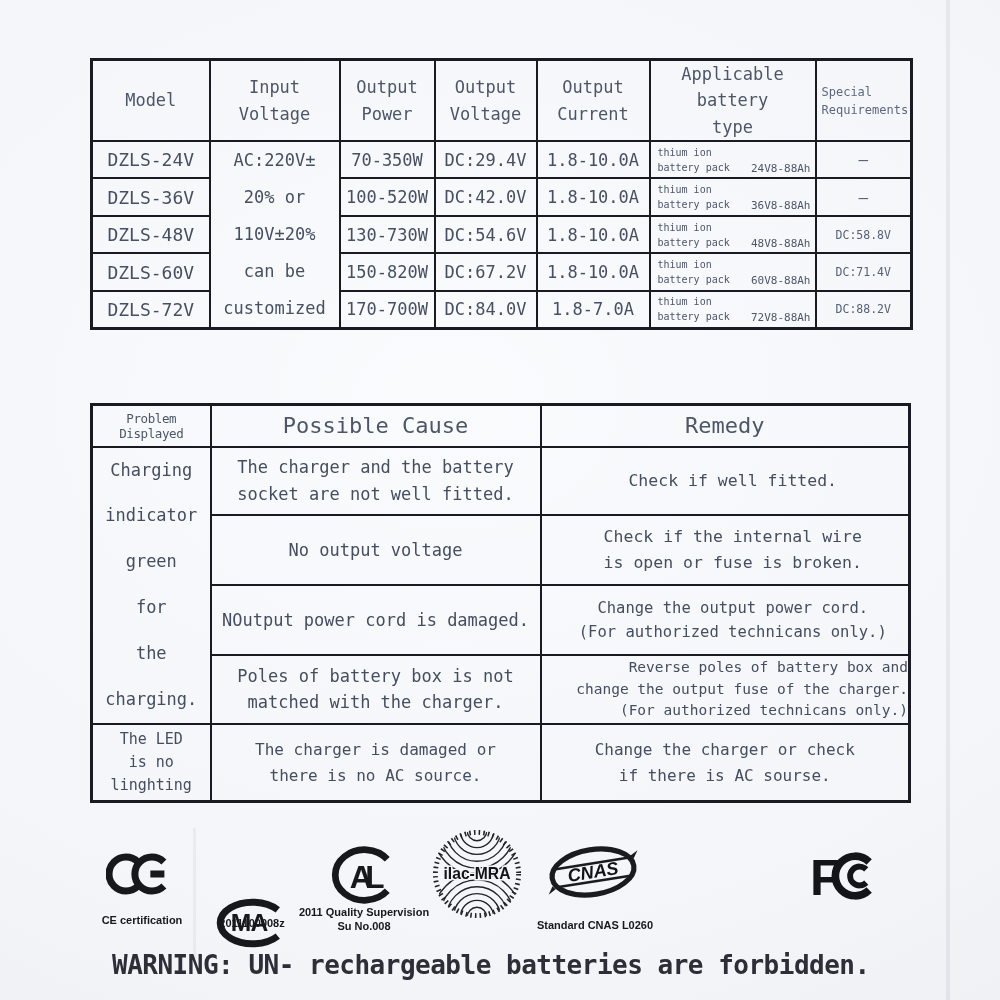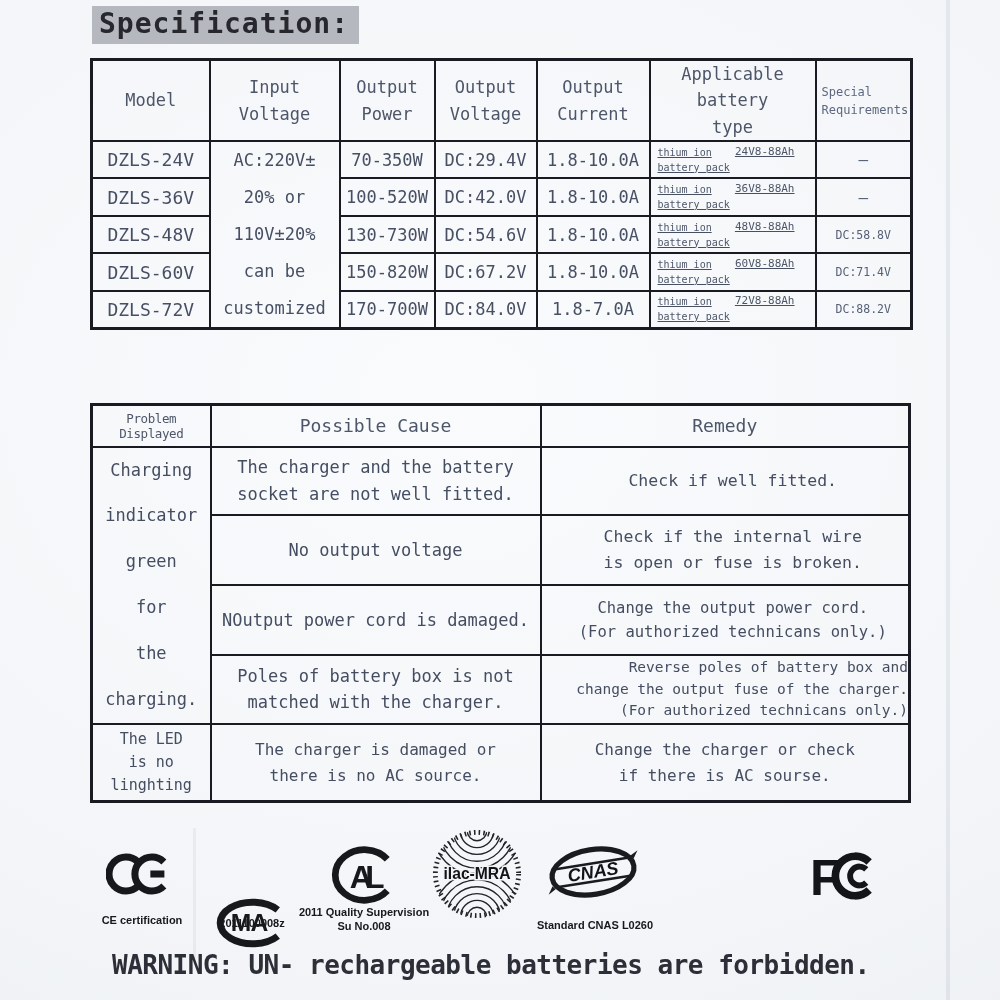--- a/index.html
+++ b/index.html
@@ -20,29 +20,29 @@
 
   
   #spec{left:90px;top:58px;width:820px;border:3px solid #1a1a22;}
   #spec thead tr{height:80px;}
   #spec tbody tr{height:23px;}
   #spec th{font-weight:400;font-size:17px;color:#4d5669;line-height:1.55;}
   #spec th.small{font-size:12px;text-align:left;padding-left:5px;color:#5d6880;line-height:1.5;}
   #spec td{font-size:17px;color:#474f63;}
   .model{font-size:18px !important;}
   .inputv{font-size:17px;line-height:2.18;}
-  .batwrap{display:flex;align-items:flex-start;justify-content:space-between;padding:0 20px 0 7px;text-decoration:underline;}
+  .batwrap{display:flex;align-items:flex-end;justify-content:space-between;padding:0 4px 0 7px;}
   .batl{font-size:10px;line-height:1.5;text-align:left;color:#4d5669;}
   .batc{font-size:11px;color:#4d5669;}
   .spc{font-size:11.5px !important;color:#555f75 !important;}
   .spc.dash{font-size:16px !important;}
 
   
   #trouble{left:90px;top:403px;width:818px;border:3px solid #1a1a22;}
-  #trouble th{font-weight:400;font-size:18px;color:#4d5669;}
+  #trouble th{font-weight:400;font-size:22px;color:#4d5669;}
   #trouble th.ph{font-size:12.5px;letter-spacing:-.4px;}
   #trouble td{color:#454d61;}
   tr.hr0{height:42px;} tr.r1{height:67px;} tr.r2{height:68px;} tr.r3{height:69px;} tr.r4{height:62px;} tr.r5{height:78px;}
   .problem{font-size:17px;line-height:2.7;}
   .cause{font-size:17px;line-height:1.55;}
   .remedy{font-size:16.5px;line-height:1.55;padding-left:16px;}
   .remedy.f3{font-size:15.5px;}
   .remedy.f4{font-size:14.5px;line-height:1.5;text-align:right;}
   .ledp{font-size:15px;line-height:1.55;}
   .ledc{font-size:16px;line-height:1.6;}
@@ -57,21 +57,20 @@
 
   #warning{position:absolute;left:112px;top:950px;font-size:26px;font-weight:600;color:#2c2f38;letter-spacing:-.5px;}
 </style>
 </head>
 <body>
 <div class="page">
 
   <div class="crease c1"></div>
   <div class="crease c2"></div>
 
-  <div id="title-spec" class="hl">Specification:</div>
 
   <table id="spec">
     <colgroup>
       <col style="width:118px">
         <col style="width:130px">
         <col style="width:95px">
       <col style="width:102px">
         <col style="width:113px">
         <col style="width:166px">
         <col style="width:96px">

